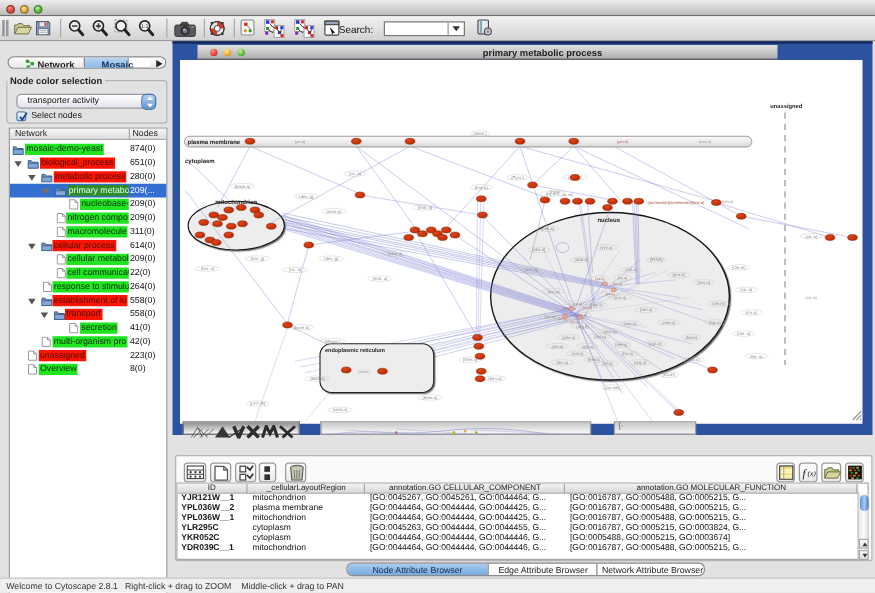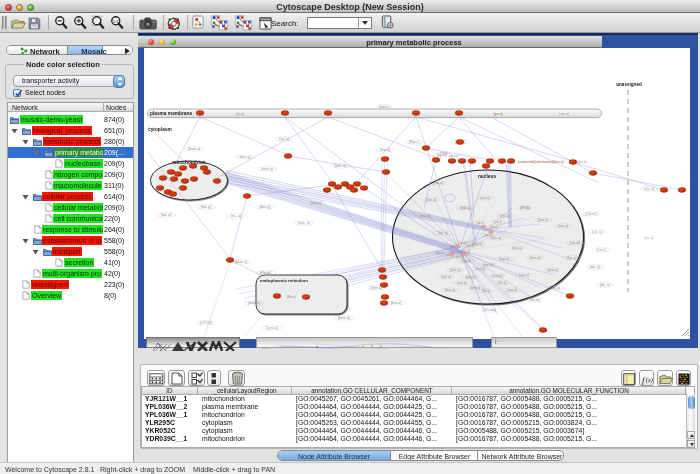--- a/index.html
+++ b/index.html
@@ -4,21 +4,20 @@
 html,body { width:700px; height:474px; font-family:"Liberation Sans", sans-serif; background:#e8e8e8; overflow:hidden; }
 .abs { position:absolute; }
 </style></head>
 <body>
 <div class="abs" style="left:0;top:0;width:700px;height:474px;background:#e2e2e2">
 
 <div class="abs" style="left:0;top:0;width:700px;height:13px;background:linear-gradient(#ececec,#bdbdbd);border-bottom:1px solid #6e6e6e">
  <div class="abs" style="left:5px;top:3.5px;width:7px;height:7px;border-radius:50%;background:radial-gradient(circle at 35% 30%,#ff9a90,#e33d30 60%,#9a1f16);border:0.5px solid #8a2a20"></div>
  <div class="abs" style="left:16px;top:3.5px;width:7px;height:7px;border-radius:50%;background:radial-gradient(circle at 35% 30%,#ffe9a0,#f0a928 60%,#9a6a10);border:0.5px solid #8a6a1a"></div>
  <div class="abs" style="left:27px;top:3.5px;width:7px;height:7px;border-radius:50%;background:radial-gradient(circle at 35% 30%,#c8f0a0,#57b937 60%,#2a7a16);border:0.5px solid #3a7a20"></div>
- <div class="abs" style="left:0;top:2px;width:700px;text-align:center;font-size:9px;font-weight:bold;color:#2a2a2a">Cytoscape Desktop (New Session)</div>
 </div>
 
 <div class="abs" style="left:0;top:13px;width:700px;height:20px;background:linear-gradient(#f2f2f2,#d2d2d2);border-bottom:1px solid #9a9a9a">
  <div class="abs" style="left:2px;top:3px;width:1.5px;height:13px;background:#b0b0b0;border-left:1px solid #888"></div>
  <div class="abs" style="left:5px;top:3px;width:1.5px;height:13px;background:#b0b0b0;border-left:1px solid #888"></div>
  <div class="abs" style="left:11px;top:3px"><svg width="15" height="12" viewBox="0 0 20 16">
 <path d="M1 13.5 L1 4 L3.5 4 L5 2.5 L9 2.5 L10.5 4.7 L17 4.7 L17 7" fill="#c9c98f" stroke="#6b6b45" stroke-width="1"></path>
 <path d="M1 13.5 L4.5 6.5 L19 6.5 L15.5 13.5 Z" fill="#d6d69e" stroke="#6b6b45" stroke-width="1"></path>
         </svg></div>
  <div class="abs" style="left:28px;top:3px"><svg width="13" height="13" viewBox="0 0 16 16">
@@ -140,21 +139,21 @@
    </div>
    <div class="abs" style="left:60px;top:0;width:36px;height:10px;background:linear-gradient(#b8d6f2,#7fb2e4);border-left:1px solid #8a8a8a;border-right:1px solid #8a8a8a">
      <div class="abs" style="left:0;top:0.5px;width:52px;text-align:center;font-size:7.5px;font-weight:bold;color:#13335c">Mosaic</div>
    </div>
    <div class="abs" style="left:113px;top:0;width:14px;height:10px;background:linear-gradient(#fdfdfd,#e4e4e4)">
      <div class="abs" style="left:4.5px;top:2px;width:0;height:0;border-top:3px solid transparent;border-bottom:3px solid transparent;border-left:5px solid #222"></div>
    </div>
  </div>
 
  <div class="abs" style="left:5px;top:31px;width:129px;height:35px;border:1px solid #b5b5b5;border-radius:3px"></div>
- <div class="abs" style="left:24px;top:27px;background:#e2e2e2;padding:0 2px;font-size:7.5px;font-weight:bold;color:#222">Node color selection</div>
+ <div class="abs" style="left:6px;top:27px;background:#e2e2e2;padding:0 2px;font-size:7.5px;font-weight:bold;color:#222">Node color selection</div>
  <div class="abs" style="left:13px;top:41.5px;width:112px;height:12px;background:linear-gradient(#ffffff,#e2e2ea);border:1px solid #9a9aa5;border-radius:4px">
    <div class="abs" style="left:8px;top:1.5px;font-size:7px;color:#111">transporter activity</div>
    <div class="abs" style="right:-1px;top:-1px;width:12px;height:13px;background:linear-gradient(#b4d2f0,#5e96d2);border:1px solid #4a7ab5;border-radius:4px">
      <svg width="10" height="11" style="position:absolute;left:1px;top:0.5px">
             <path d="M5 1 L7.5 4 L2.5 4 Z" fill="#fff"></path>
             <path d="M5 10 L7.5 7 L2.5 7 Z" fill="#fff"></path>
           </svg>
    </div>
  </div>
 
@@ -326,21 +325,21 @@
 <div style="position:absolute;left:23px;top:1px;max-width:72px;height:9px;background:#21e421;color:#0c2a0c;font-size:7px;line-height:9px;white-space:nowrap;overflow:hidden;padding:0 1px">Overview</div>
 <div style="position:absolute;left:96px;top:1px;font-size:7px;line-height:9px;color:#111">8(0)</div>
 </div>
    </div>
  </div>
 </div>
 
 <div class="abs" style="left:138px;top:33px;width:560px;height:315px;background:#2d52a0">
  <div class="abs" style="left:0;top:0;width:560px;height:1.5px;background:#16295e"></div>
 
- <div class="abs" style="left:0;top:3px;width:464px;height:12px;background:linear-gradient(#e2e2e2,#aeaeae);border-bottom:1px solid #666">
+ <div class="abs" style="left:20px;top:3px;width:464px;height:12px;background:linear-gradient(#e2e2e2,#aeaeae);border-bottom:1px solid #666">
   <div class="abs" style="left:10px;top:3px;width:6px;height:6px;border-radius:50%;background:radial-gradient(circle at 35% 30%,#ff9a90,#e33d30 60%,#9a1f16)"></div>
   <div class="abs" style="left:21px;top:3px;width:6px;height:6px;border-radius:50%;background:radial-gradient(circle at 35% 30%,#ffe9a0,#f0a928 60%,#9a6a10)"></div>
   <div class="abs" style="left:32px;top:3px;width:6px;height:6px;border-radius:50%;background:radial-gradient(circle at 35% 30%,#c8f0a0,#57b937 60%,#2a7a16)"></div>
   <div class="abs" style="left:0;top:2px;width:552px;text-align:center;font-size:7.5px;font-weight:bold;color:#222">primary metabolic process</div>
  </div>
 
  <div class="abs" style="left:6px;top:15px;width:546px;height:291px;background:#fff;overflow:hidden">
  <svg width="546" height="289" viewBox="0 0 546 289" style="position:absolute;left:0;top:0">
           <defs>
 <linearGradient id="barG" x1="0" y1="0" x2="0" y2="1">

